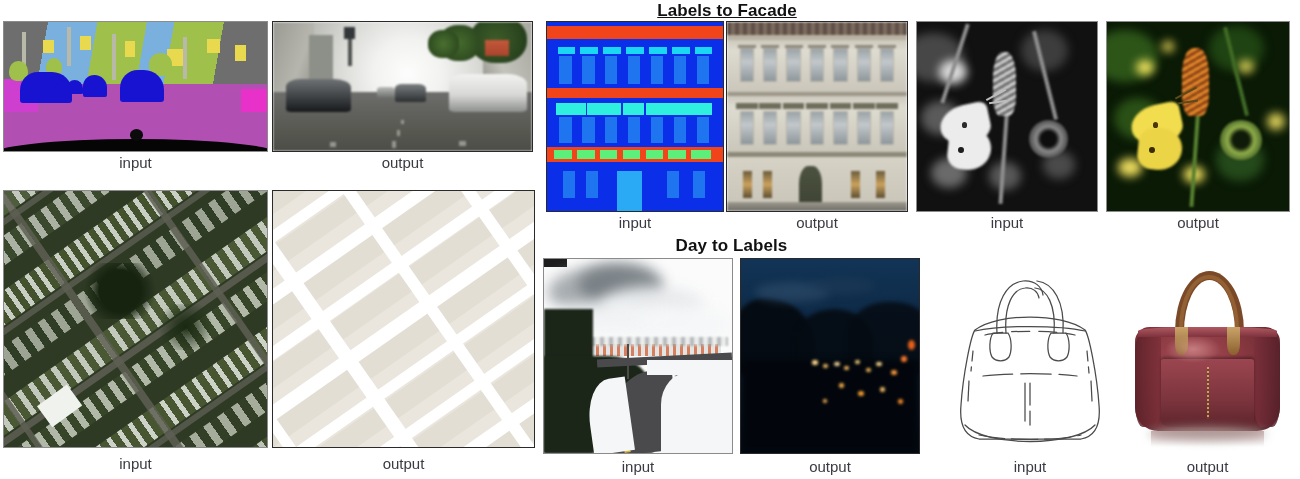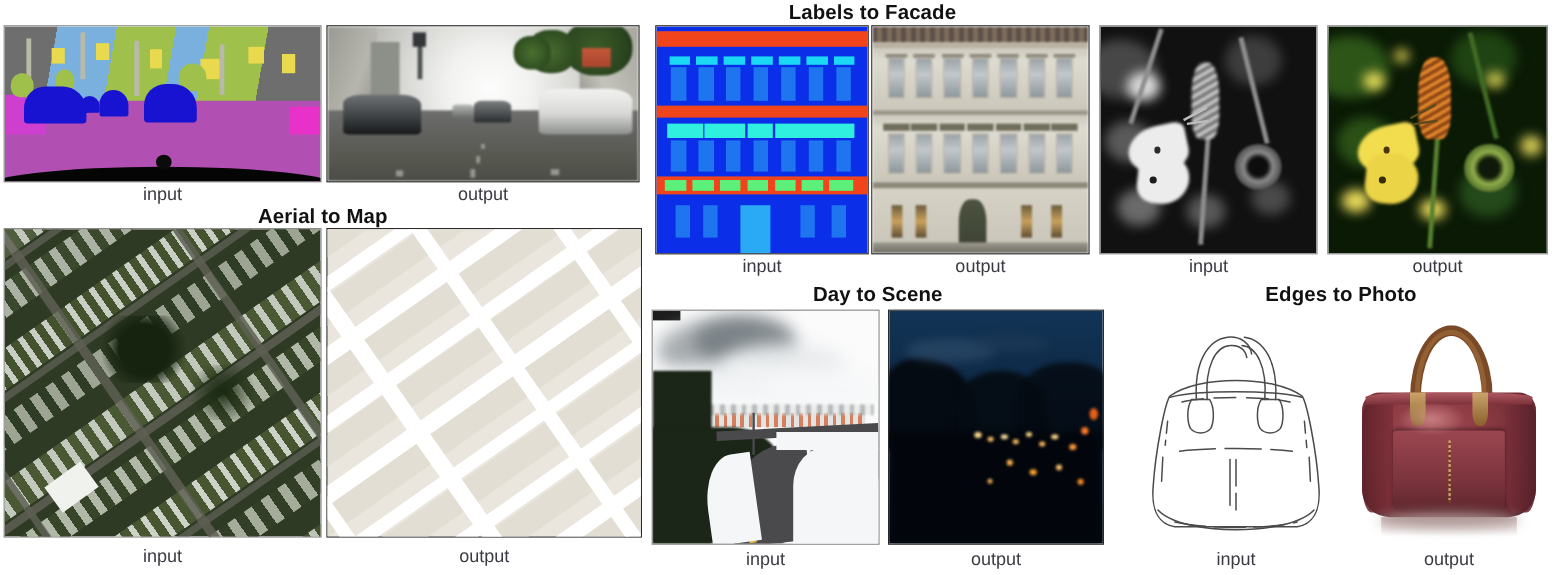--- a/index.html
+++ b/index.html
@@ -107,28 +107,26 @@
       radial-gradient(ellipse at 40% 35%, #a8505a 0%, #8e3b44 35%, #6e2c33 70%, #4e1e24 100%);}
   .bg-handle{position:absolute;}
   .bg-shadow{position:absolute;border-radius:50%;filter:blur(5px);}
 </style>
 </head>
 <body>
 
 <div class="stage">
 
 
-  <div class="ptitle" style="left:3px;top:172px;width:532px;">Aerial to Map</div>
-
-  <div class="ptitle" style="left:546px;top:2px;width:362px;">Labels to Facade</div>
-
-  <div class="ptitle" style="left:543px;top:237px;width:377px;">Day to Scene</div>
-
-
-  <div class="ptitle" style="left:945px;top:237px;width:345px;">Edges to Photo</div>
+
+  <div class="ptitle" style="left:546px;top:2px;width:362px;text-decoration:underline;">Labels to Facade</div>
+
+  <div class="ptitle" style="left:543px;top:237px;width:377px;">Day to Labels</div>
+
+
 
   <div class="img bord" style="left:3px;top:21px;width:265px;height:131px;">
     <div class="inner">
       <div class="seg-sky"></div>
       <div class="seg-road"></div>
       <div class="seg-walk"></div>
       <div class="seg-walk2"></div>
 
       <div class="seg-pole" style="left:7%;top:8%;height:44%;"></div>
       <div class="seg-pole" style="left:24%;top:4%;height:30%;"></div>

